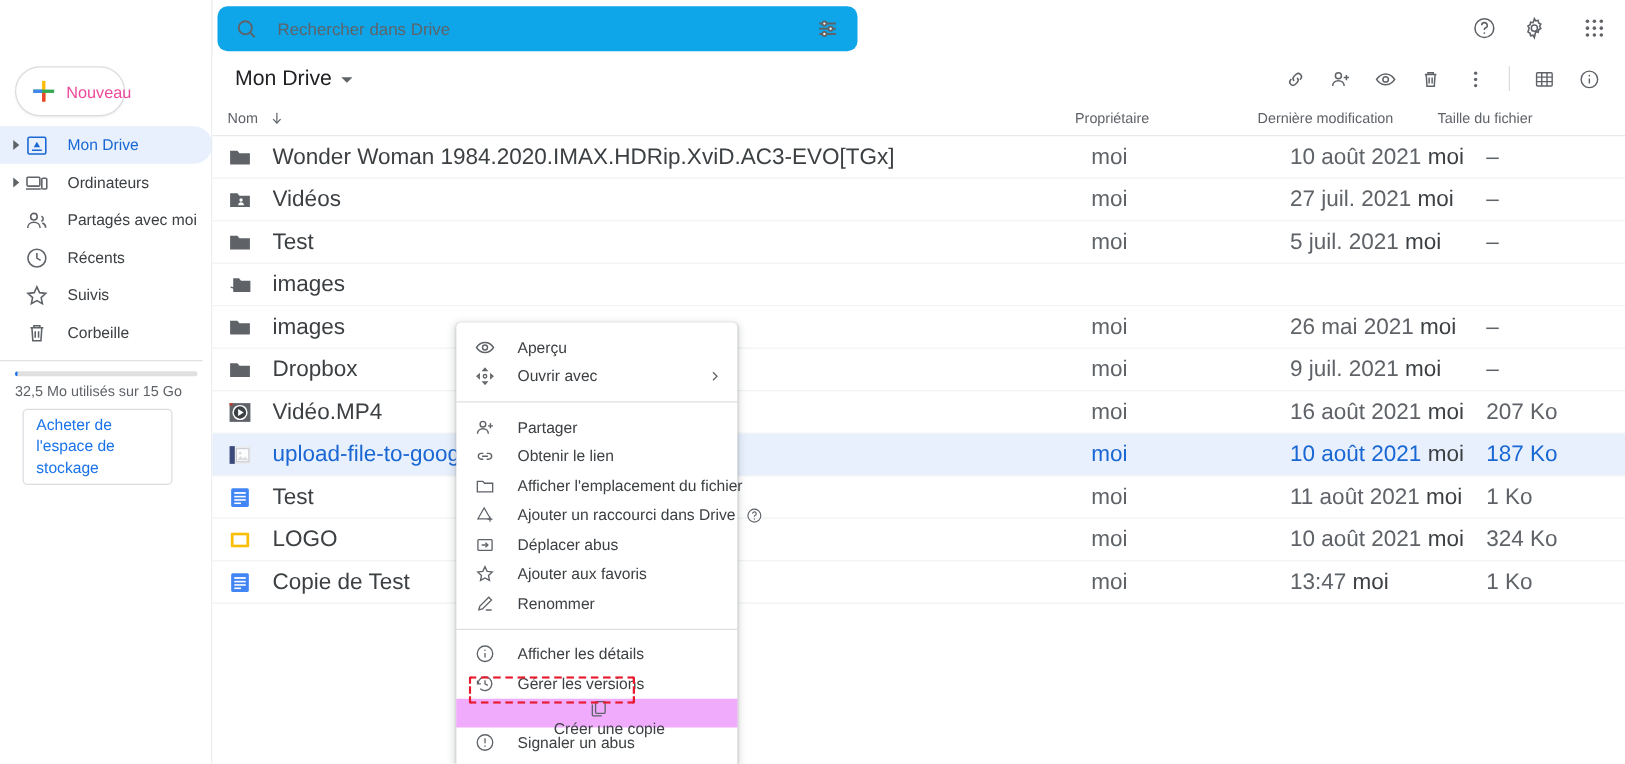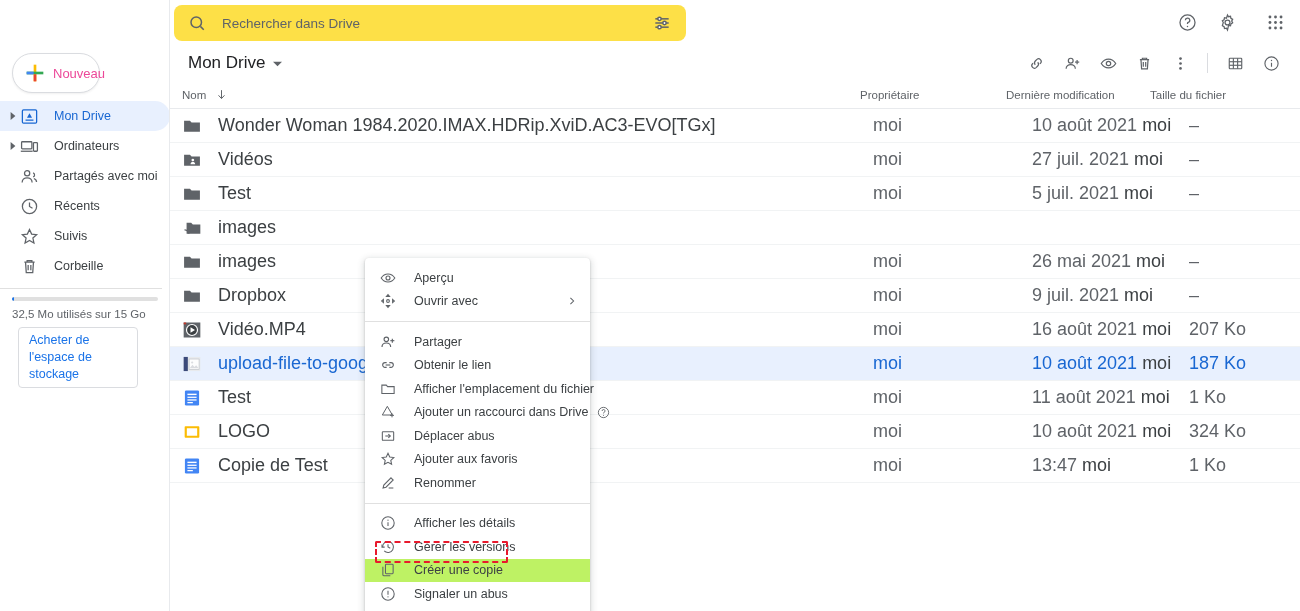--- a/index.html
+++ b/index.html
@@ -25,21 +25,21 @@
     width: 170px; padding-left: 14px; height: 45px;
   }
   .drive-logo { width: 30px; height: 27px; flex: 0 0 30px; }
   .brand-name {
     font-size: 21px; color: #5f6368; margin-left: 8px;
     letter-spacing: -0.2px; font-weight: 400;
   }
   .searchwrap {
     position: absolute; left: 174px; top: 5px;
     width: 512px; height: 36px;
-    background: #fde047; border-radius: 8px;
+    background: #0ea5e9; border-radius: 8px;
     display: flex; align-items: center;
   }
   .search-icon { margin-left: 14px; width: 18px; height: 18px; flex:0 0 18px; color:#5f6368; }
   .search-input {
     flex: 1; border: none; outline: none; background: transparent;
     font-size: 13.5px; color: #202124; margin-left: 14px;
     font-family: inherit;
   }
   .search-input::placeholder { color: #5f6368; }
   .tune-icon { width: 20px; height: 20px; margin-right: 14px; color: #5f6368; flex:0 0 20px; cursor:pointer; }
@@ -177,21 +177,21 @@
     box-shadow: 0 2px 6px 2px rgba(60,64,67,.15), 0 1px 2px 0 rgba(60,64,67,.3);
     padding: 8px 0 0 0;
     z-index: 50;
   }
   .mi {
     display: flex; align-items: center;
     height: 23.5px; padding: 0 12px 0 14px;
     font-size: 12.5px; color: #3c4043;
     cursor: pointer; position: relative;
   }
-  .mi.hl { background: #bef264; }
+  .mi.hl { background: #f0abfc; flex-direction: column; }
   .mi-ico { width: 17px; height: 17px; flex: 0 0 17px; color: #5f6368; display:flex; align-items:center; justify-content:center; }
   .mi-ico svg { width: 16px; height: 16px; }
   .mi-label { margin-left: 18px; white-space: nowrap; }
   .mi-help { margin-left: 9px; width: 13px; height: 13px; color: #5f6368; flex:0 0 13px; }
   .mi-arrow { position: absolute; right: 14px; width: 8px; height: 8px; color: #5f6368; }
   .mi-sep { height: 1px; background: #e0e0e0; margin: 8px 0; }
   .mi-grp { padding: 0 0 0 0; }
 
   .redbox {
     position: absolute; left: 375px; top: 541px;

